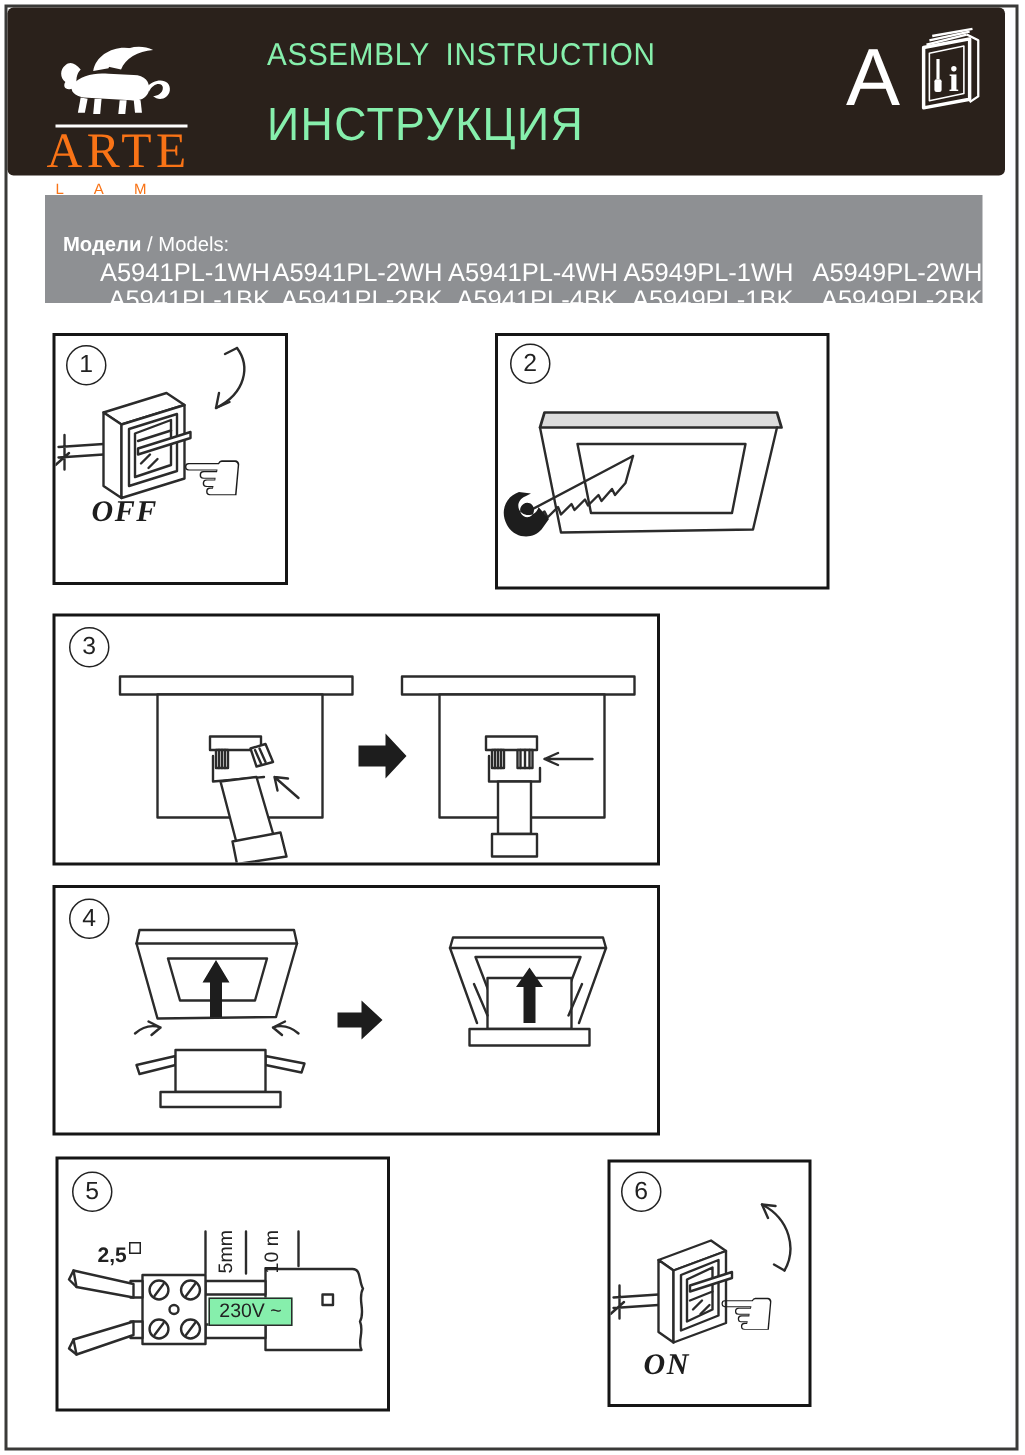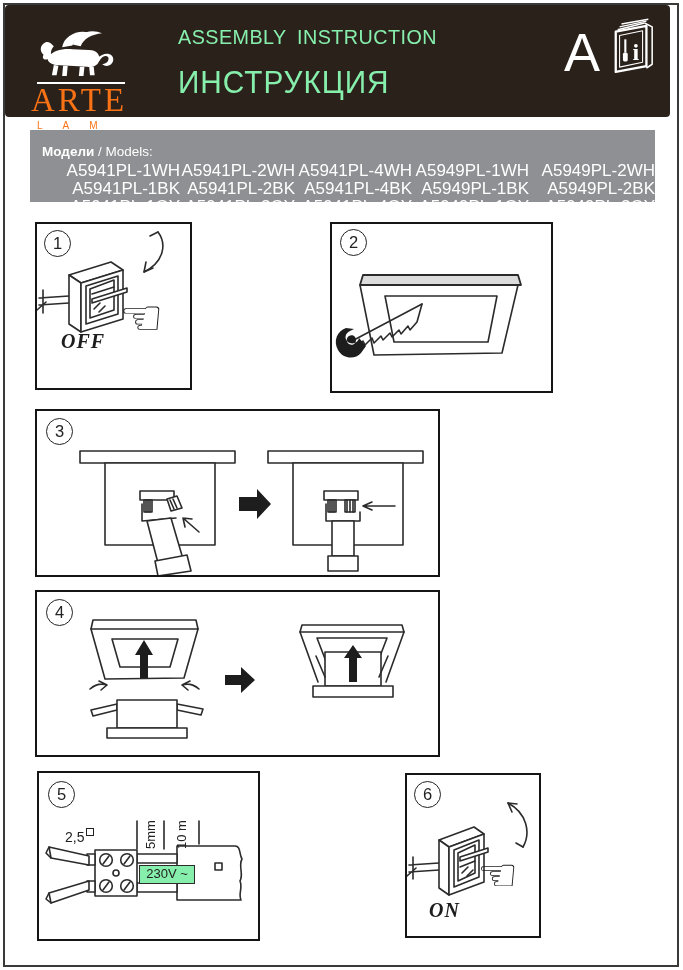--- a/index.html
+++ b/index.html
@@ -14,21 +14,21 @@
   .logo-divider{width:88px;border-top:2.5px solid #fff;margin:1px auto 0 auto;}
   .brand{font-family:"Liberation Serif",serif;font-size:33px;letter-spacing:3px;line-height:1.02;}
   .brand-sub{font-size:10px;letter-spacing:9px;padding-left:6px;margin-top:2px;}
   .titles{position:absolute;left:173px;top:20px;color:#86efac;}
   .title-en{font-size:21px;letter-spacing:.5px;word-spacing:5px;transform:scaleX(.94);transform-origin:left;}
   .title-ru{font-size:31px;letter-spacing:1px;margin-top:16px;transform:scaleX(.96);transform-origin:left;}
   .corner{position:absolute;right:14px;top:12px;display:flex;align-items:flex-start;color:#fff;}
   .corner-letter{font-size:54px;line-height:1;margin-right:10px;margin-top:8px;}
   
   .models{position:absolute;left:30px;top:130px;width:625px;height:72px;background:#8e9093;
-        color:#fff;box-sizing:border-box;padding:14px 0 0 12px;}
+        color:#fff;box-sizing:border-box;padding:25px 0 0 12px;}
   .models-label{font-size:13.5px;}
   .models-label b{font-weight:bold;}
   .models-grid{display:grid;grid-template-columns:130px 115px 117px 117px 1fr;
         padding-left:8px;margin-top:3px;font-size:17px;line-height:18px;text-align:right;}
   
   .panel{position:absolute;border:2px solid #151515;background:#fff;box-sizing:border-box;}
   .panel svg{position:absolute;left:0;top:0;}
   .badge{position:absolute;width:25px;height:25px;border:1.7px solid #222;border-radius:50%;
         text-align:center;line-height:25px;font-size:16.5px;background:#fff;}
   .caption{position:absolute;font-family:"Liberation Serif",serif;font-weight:bold;
@@ -224,21 +224,21 @@
       <circle class="lnf" cx="77" cy="100" r="3"></circle>
 
       <path class="lnf" d="M10,74 L50,83 L50,92 L12,85 Z"></path>
       <path class="ln" d="M10,74 L7,80 L12,85"></path>
       <path class="lnf" d="M10,120 L50,108 L50,117 L12,130 Z"></path>
       <path class="ln" d="M10,120 L7,126 L12,130"></path>
 
       <path class="ln" stroke-width="1.2" d="M98,48 L98,76 M125,48 L125,76 M160,48 L160,71"></path>
     </svg>
     <div class="badge" style="left:9px;top:8px;">5</div>
-    <div class="lbl" style="left:26px;top:55px;font-size:14px;"><span>2,5</span><span class="sqmm"></span></div>
+    <div class="lbl" style="left:26px;top:55px;font-size:14px;font-weight:bold;"><span>2,5</span><span class="sqmm"></span></div>
     <div class="lbl rot" style="left:83px;top:54px;width:56px;">5mm</div>
     <div class="lbl rot" style="left:114px;top:54px;width:56px;">10 m</div>
     <div class="voltbox" style="left:100px;top:92px;width:54px;height:17px;">230V ~</div>
   </div>
 
   <div class="panel" style="left:405px;top:773px;width:136px;height:165px;">
     <svg width="132" height="161" viewBox="0 0 132 161">
       <path class="ln" d="M2,90 L32,88 M2,97 L32,95 M6,82 L6,104 M0,101 L9,93"></path>
       <path class="lnf" d="M42,72 L77,59 L67,52 L32,65 Z"></path>
       <path class="lnf" d="M32,65 L42,72 L42,120 L32,113 Z"></path>

